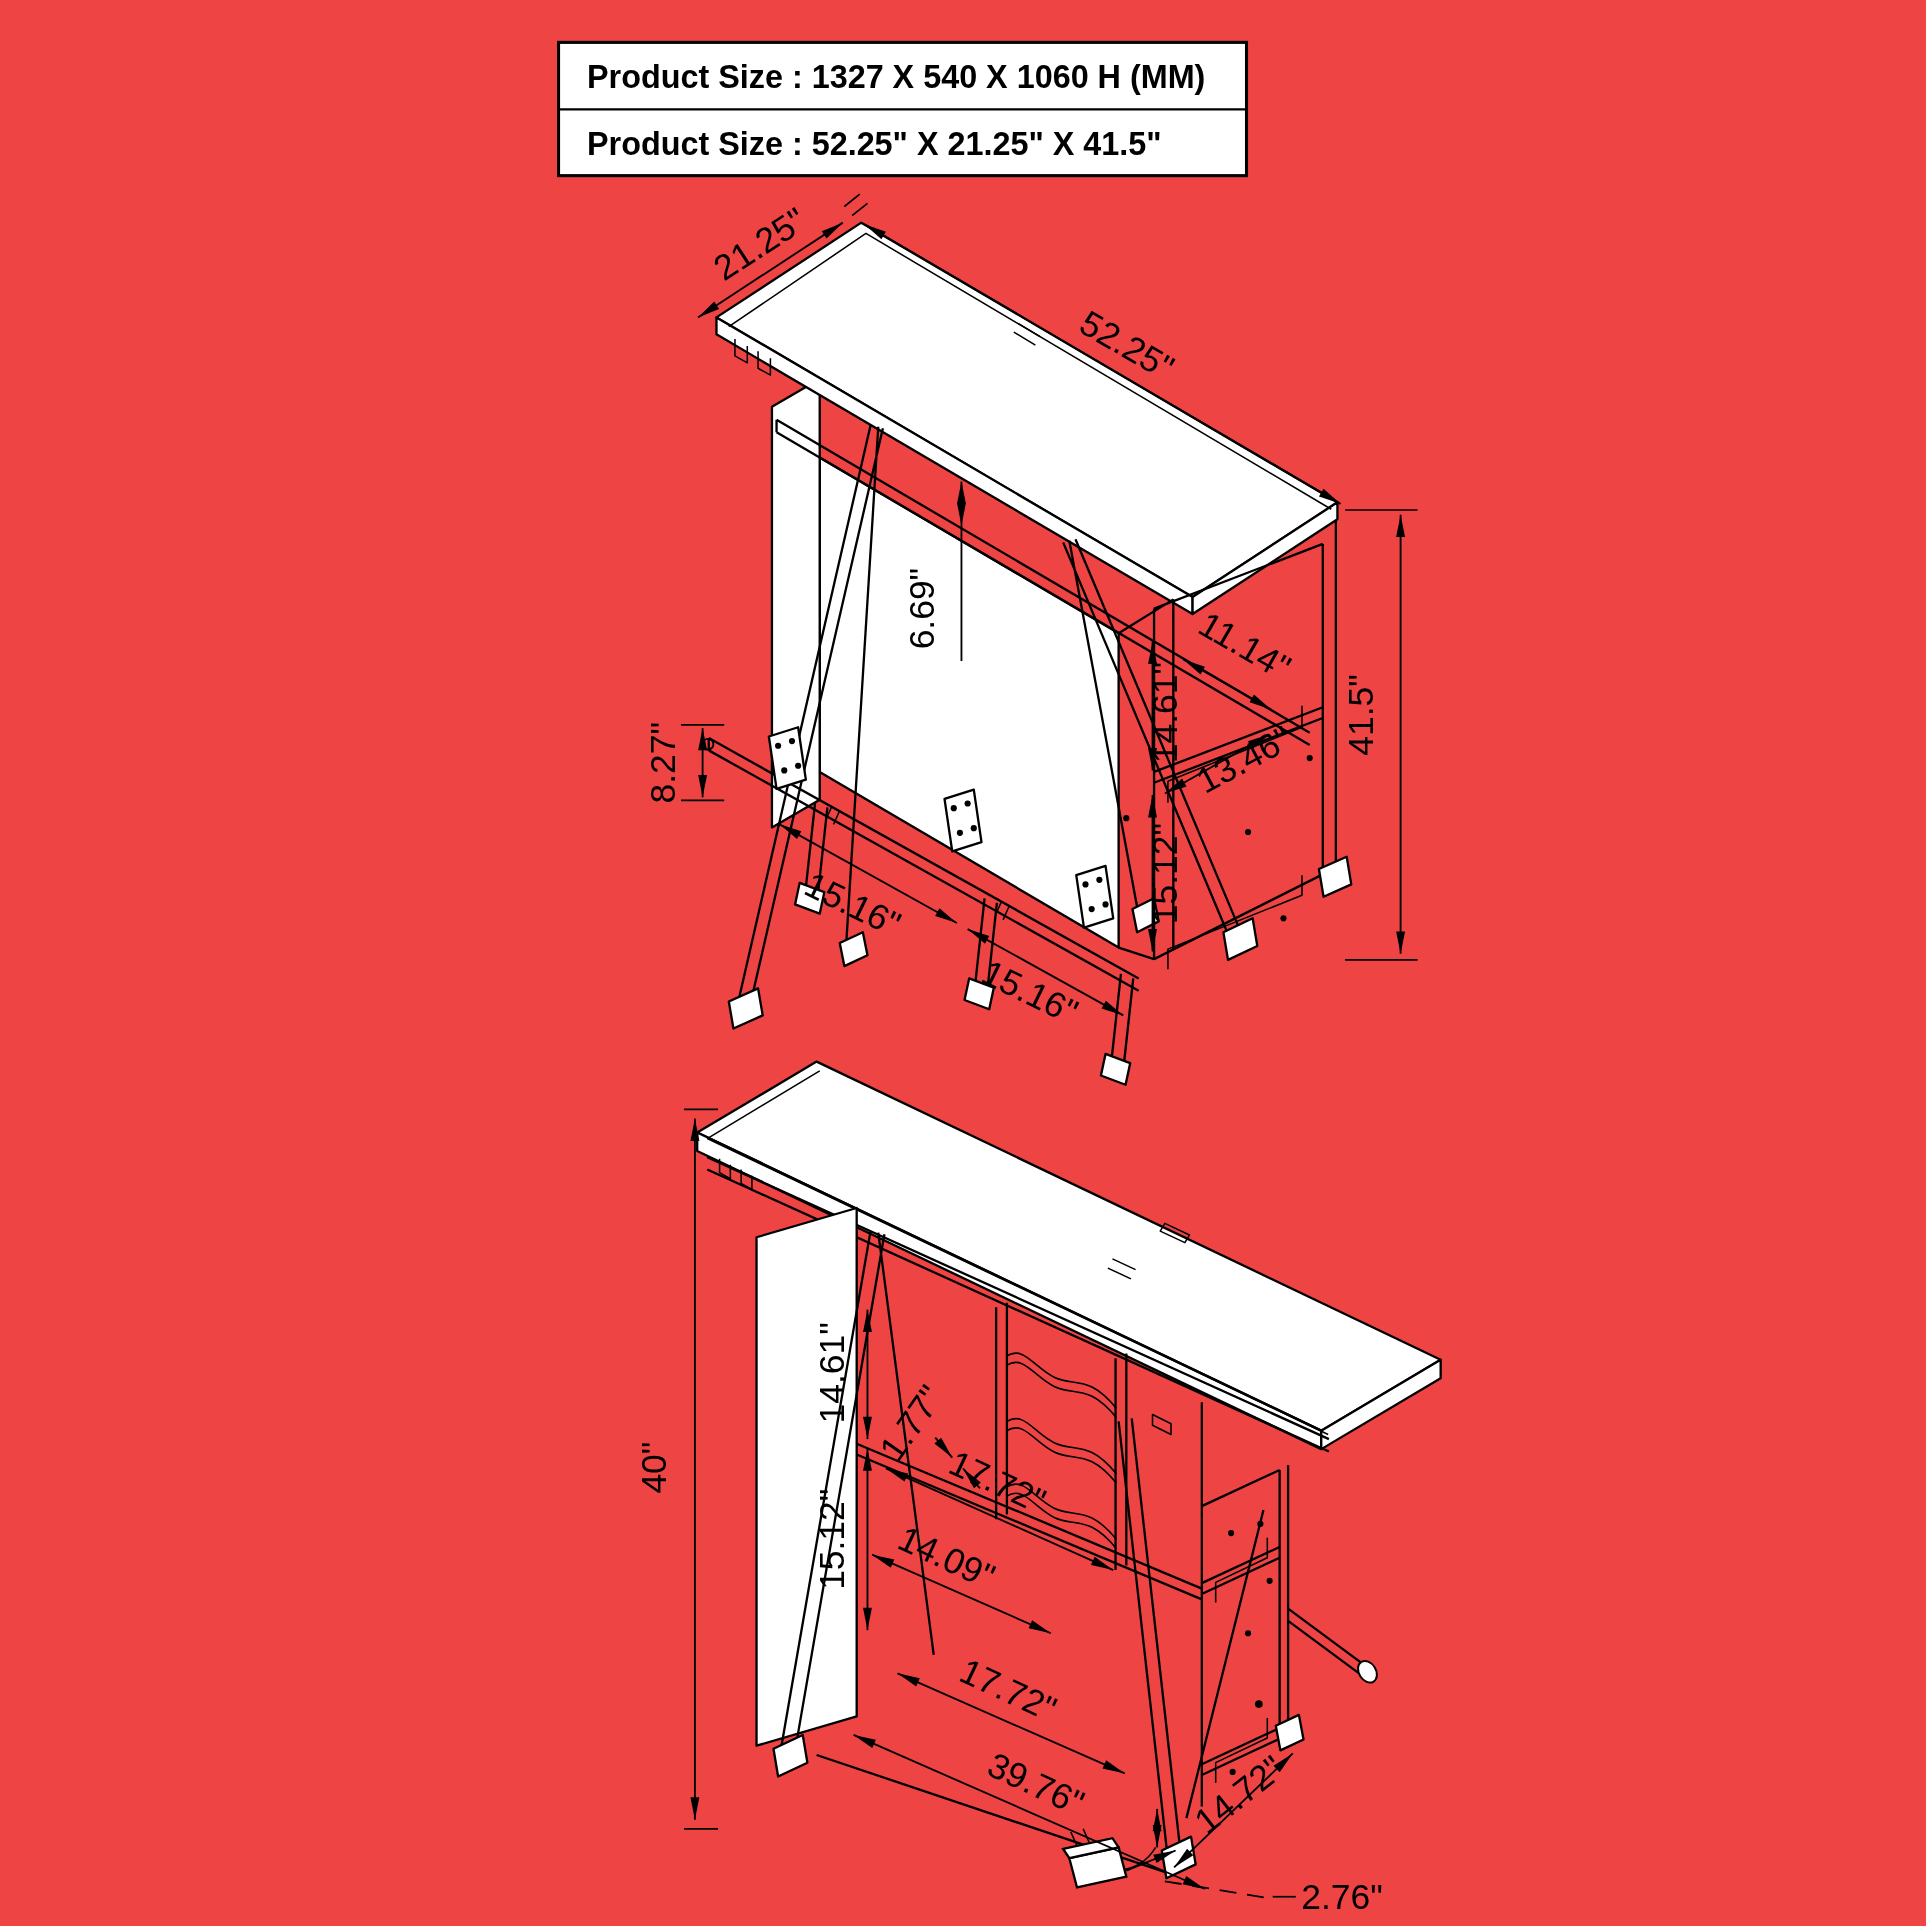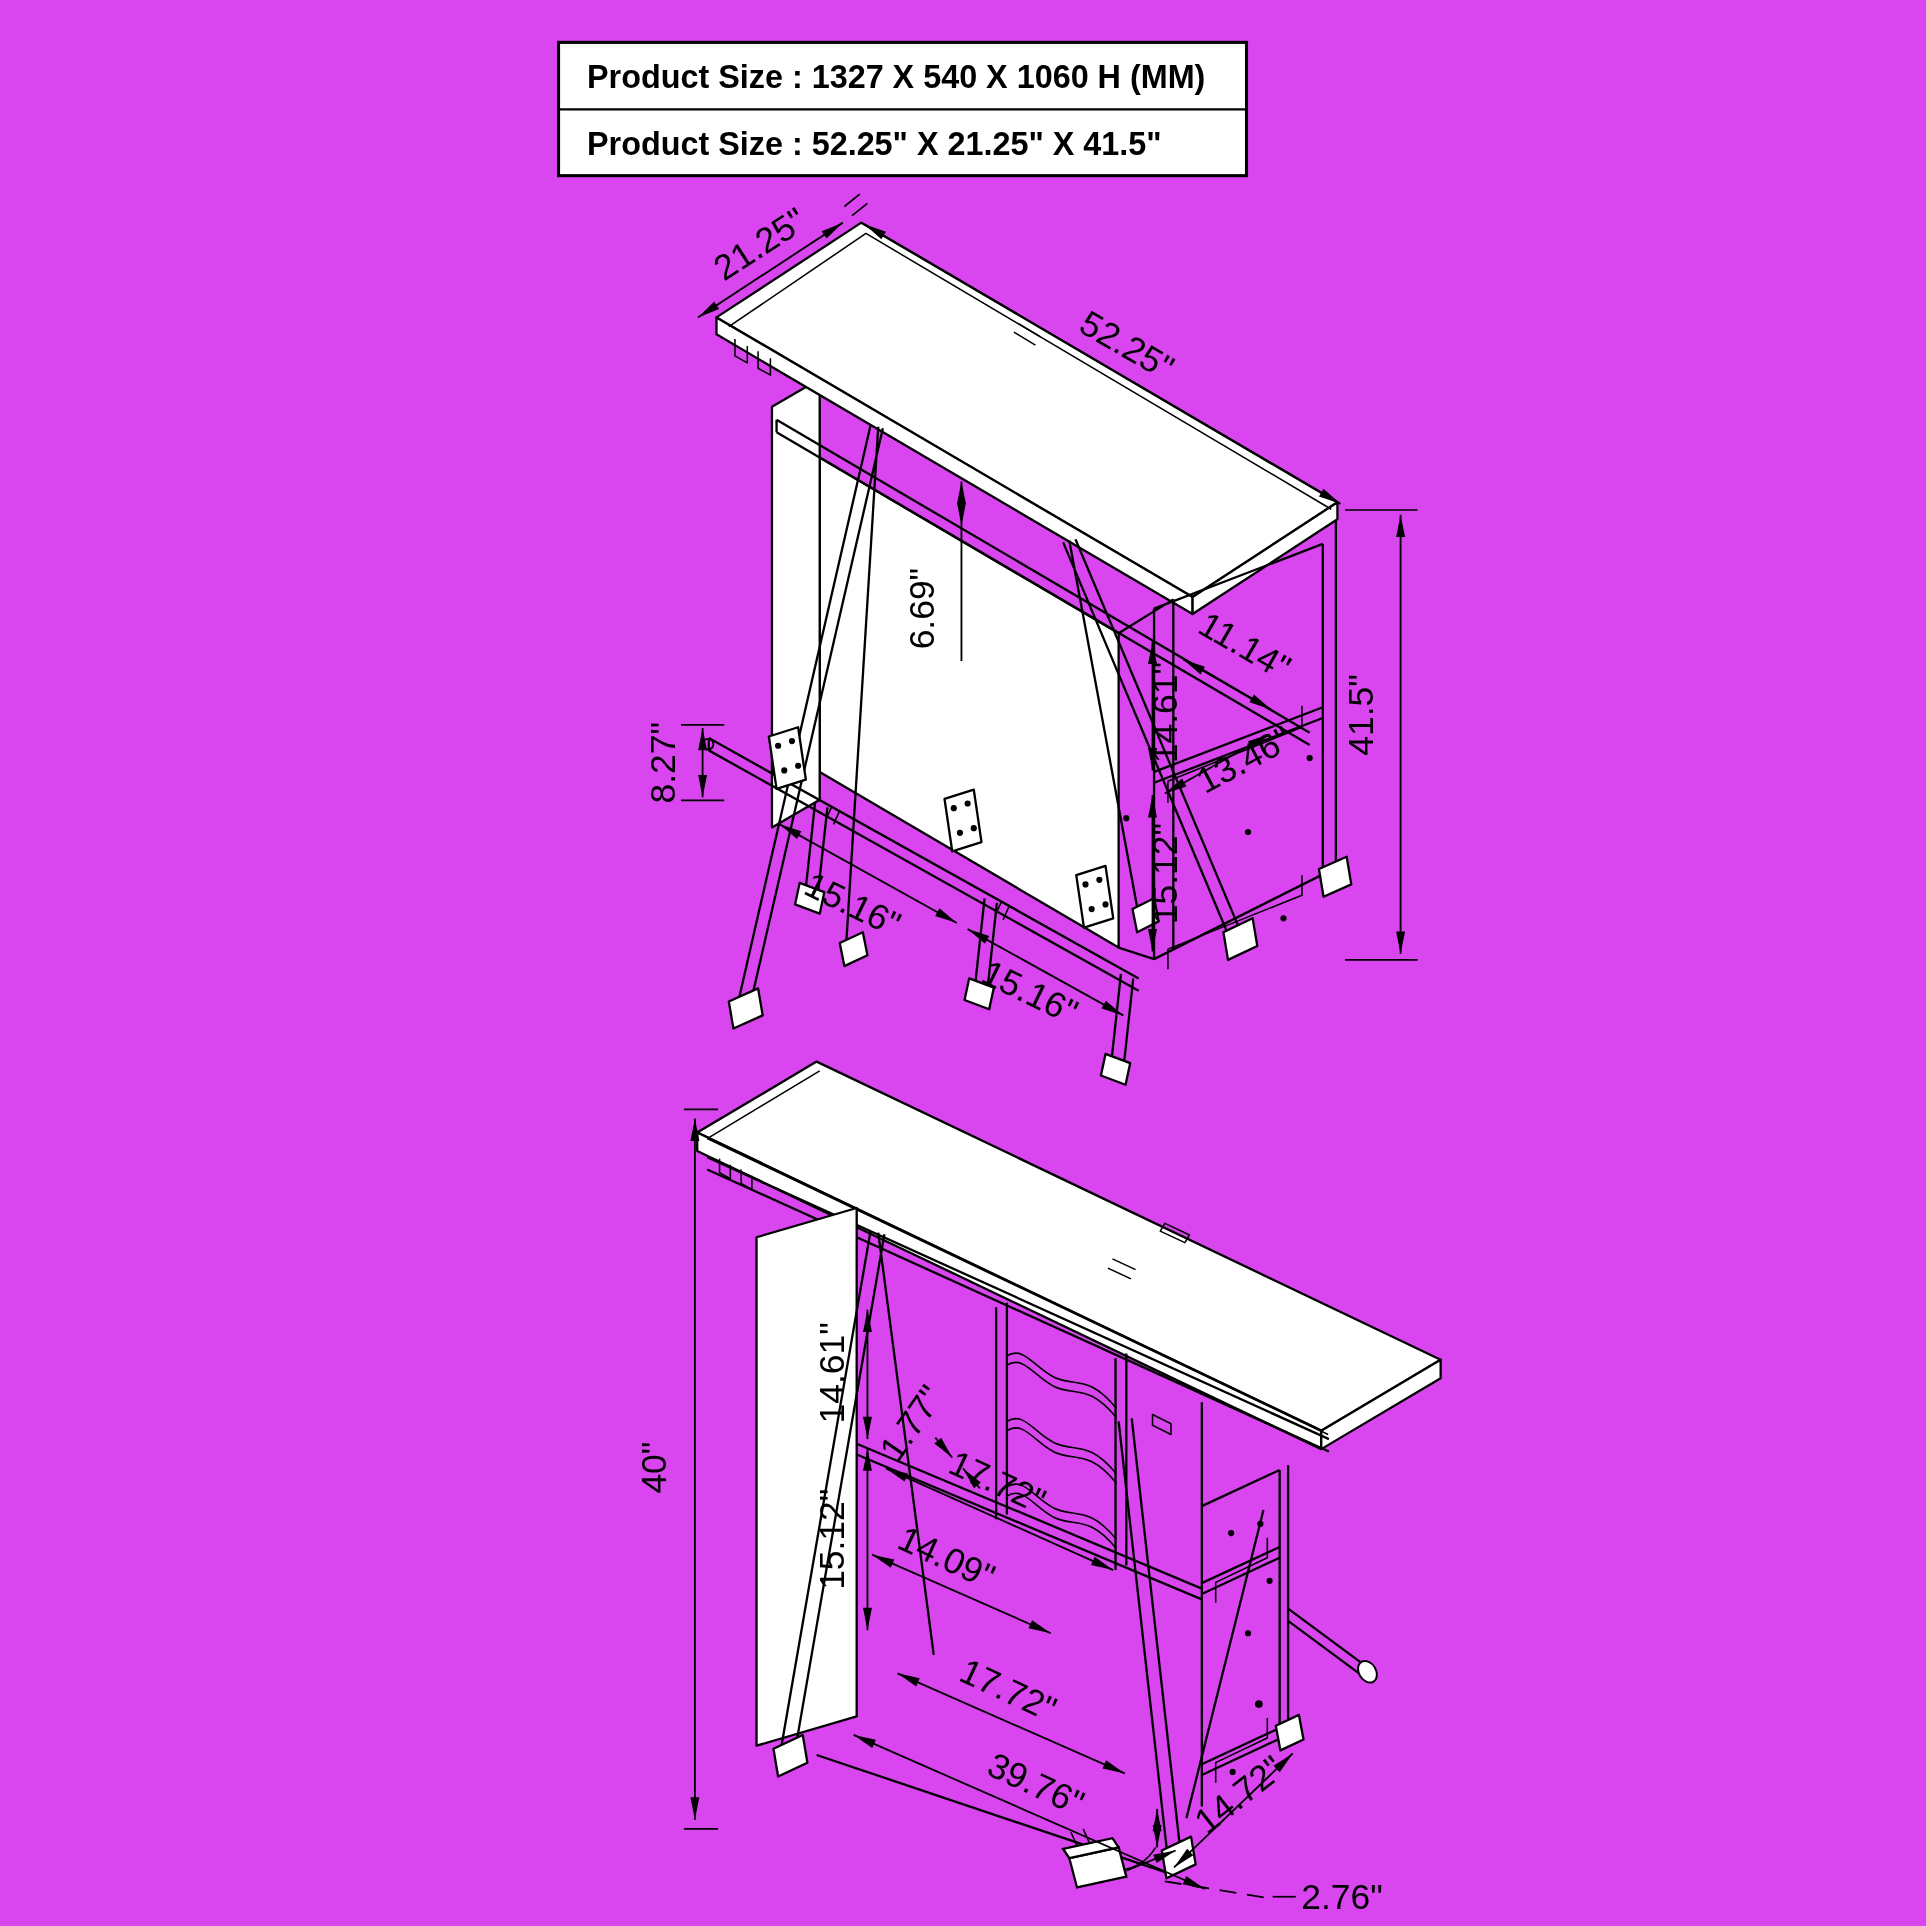--- a/index.html
+++ b/index.html
@@ -1,16 +1,16 @@
 <!DOCTYPE html>
 <html style="font-size:12.3px"><head>
 <meta charset="utf-8">
 <style>
   html,body{margin:0;padding:0;background:#fff;}
-  .page{position:relative;width:1926px;height:1926px;background:#d946ef;overflow:hidden;
+  .page{position:relative;width:1926px;height:1926px;background:#ef4444;overflow:hidden;
         font-family:"Liberation Sans", sans-serif;}
   svg{position:absolute;inset:0;}
   .struct{fill:none;stroke:#000;stroke-width:3;stroke-linejoin:round;stroke-linecap:butt;}
   .thin{fill:none;stroke:#000;stroke-width:2;stroke-linejoin:round;}
   .panel{fill:#ffffff;stroke:#000;stroke-width:3;stroke-linejoin:round;}
   .dimline{fill:none;stroke:#000;stroke-width:2.4;}
   .dimdash{fill:none;stroke:#000;stroke-width:2.4;stroke-dasharray:22 14;}
   .tick{stroke:#000;stroke-width:2.2;}
   .dimtext{fill:#000;font-size:46px;font-weight:400;text-anchor:middle;}
   .titletext{fill:#000;font-size:42px;font-weight:700;}

